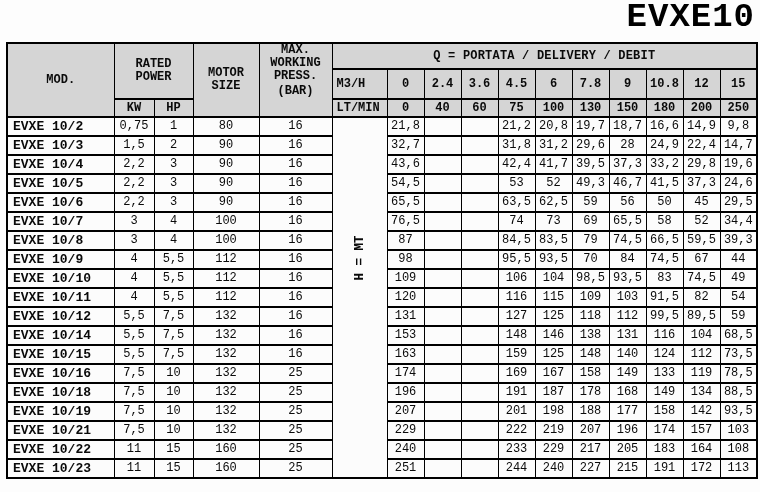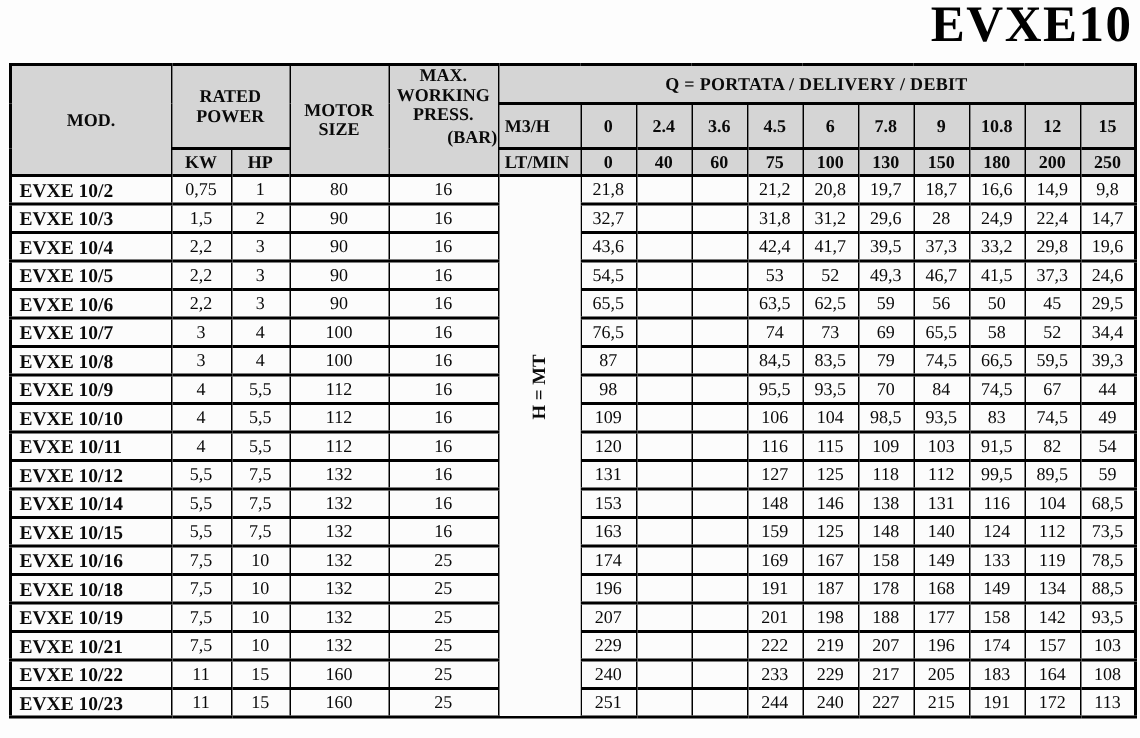--- a/index.html
+++ b/index.html
@@ -8,21 +8,21 @@
     --body-bg:#fcfcfc;
     --page-bg:#fdfdfd;
     --ink:#0a0a0a;
   }
   *{margin:0;box-sizing:border-box;}
   html,body{background:#fff;}
   .page{
     position:relative;
     width:760px;height:492px;
     background:var(--page-bg);
-    font-family:Liberation Serif, serif;
+    font-family:Liberation Mono, monospace;
     color:var(--ink);
     overflow:hidden;
   }
   .title{
     position:absolute;top:-2px;right:5px;
     font-size:34px;font-weight:bold;letter-spacing:1px;
     color:#000;
   }
   table.pump{
     position:absolute;left:6px;top:42px;
@@ -42,21 +42,21 @@
     overflow:hidden;
   }
   .pump th{background:var(--header-bg);font-weight:bold;}
   .pump td{background:var(--body-bg);height:17px;line-height:17px;}
   tr.h1 th{height:26px;}
   tr.h2 th{height:30px;}
   tr.h3 th{height:18px;}
   th.q-span{font-size:12px;letter-spacing:.2px;}
   th.unit-label{text-align:left;padding-left:4px;}
   th.press-cell{vertical-align:top;}
-  .press-wrap{display:flex;flex-direction:column;height:55px;align-items:flex-end;}
+  .press-wrap{display:flex;flex-direction:column;height:55px;}
   .press-main{flex:1;display:flex;align-items:center;justify-content:center;}
   .press-bar{height:19px;line-height:17px;}
   td.model{
     text-align:left;padding-left:5px;
     font-weight:bold;font-size:13px;
   }
   td.hmt{position:relative;background:var(--body-bg);}
   td.hmt span{
     position:absolute;left:50%;top:39%;
     transform:translate(-50%,-50%) rotate(-90deg);

